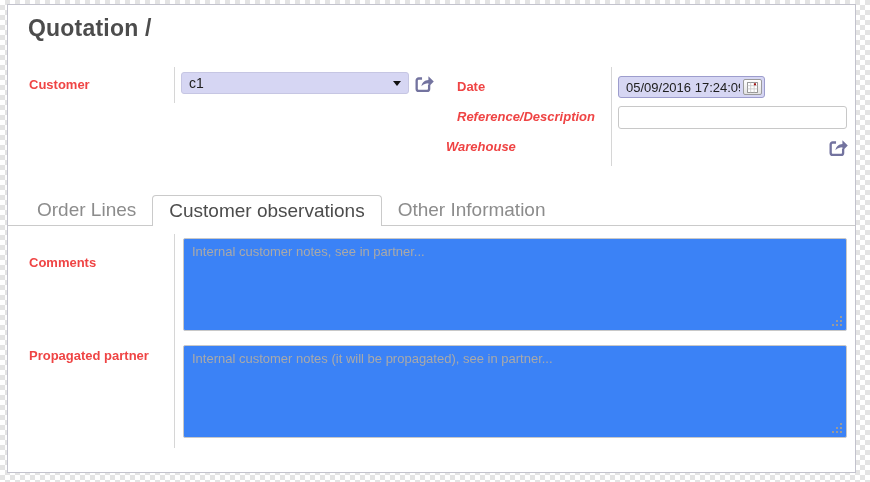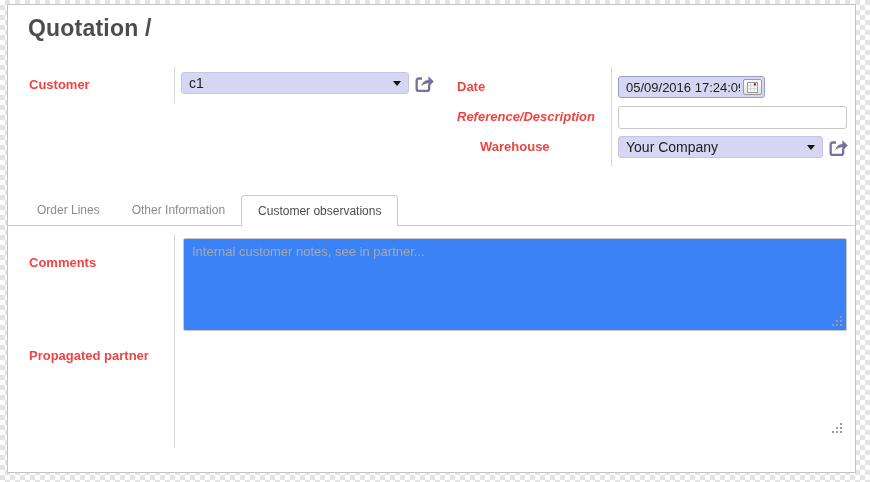--- a/index.html
+++ b/index.html
@@ -64,21 +64,21 @@
     padding:0 7px; outline:none;
   }
 
   
   .tabs {
     position:absolute; left:0; right:0; top:190px; height:31px;
     border-bottom:1px solid #cacaca; padding-left:13px;
     display:flex; align-items:stretch;
   }
   .tab {
-    display:flex; align-items:center; padding:0 16px; font-size:12px;
+    display:flex; align-items:center; padding:0 16px; font-size:19px;
     color:#8c8c8c; cursor:pointer; height:30px;
   }
   .tab.active {
     background:#fff; border:1px solid #cacaca; border-bottom:none;
     border-radius:4px 4px 0 0; color:#4c4c4c; height:31px; position:relative; z-index:1;
   }
 
   .ta {
     position:absolute; background:#3b82f6; border:1px solid #c8c8c8; border-radius:2px;
     font-family:inherit; font-size:13px; color:#202020; padding:5px 8px;
@@ -122,41 +122,38 @@
           <rect x="0.6" y="0.6" width="10.8" height="10.8" fill="#ffffff" stroke="#8f8f8f" stroke-width="1"></rect>
           <path d="M0.6 4 H11.4 M0.6 7.5 H11.4 M4 0.6 V11.4 M7.8 0.6 V11.4" stroke="#c2c2c2" stroke-width="0.8" fill="none"></path>
           <rect x="7.6" y="1.4" width="2.2" height="2.2" fill="#a11212"></rect>
         </svg>
       </span>
     </div>
 
     <span class="flabel" style="left:449px; top:104px;font-style:italic;">Reference/Description</span>
     <input class="txt-input" style="left: 610px; top: 101px; width: 229px;" type="text" value="">
 
-    <span class="flabel" style="left:472px; top:134px;">Warehouse</span>
-    <div class="dd" style="left:610px; top:131px; width:205px;">
-      <span>Your Company</span>
-      <span class="caret"></span>
-    </div>
+    <span class="flabel" style="left:438px; top:134px;font-style:italic;">Warehouse</span>
     <span class="ext-btn" style="left:819px; top:131px;">
       <svg viewBox="0 0 18 18" aria-hidden="true">
         <path d="M13.2 10.6 v3.3 a1.6 1.6 0 0 1 -1.6 1.6 H4.6 A1.6 1.6 0 0 1 3 13.9 V6.9 A1.6 1.6 0 0 1 4.6 5.3 H7.4" fill="none" stroke="#73739f" stroke-width="1.9"></path>
         <path d="M6.9 11.6 C7.6 8.2 9.6 6.7 12.6 6.5 V3.4 L17 7.8 12.6 12.2 V9.2 C10.6 9.3 8.6 9.8 6.9 11.6 Z" fill="#73739f"></path>
       </svg>
     </span>
 
     <div class="tabs">
       <div class="tab">Order Lines</div>
+      <div class="tab active">Customer observations</div>
       <div class="tab">Other Information</div>
-      <div class="tab active">Customer observations</div>
     </div>
 
     <div class="vsep" style="left:166px; top:229px; height:214px;"></div>
 
     <span class="flabel" style="left:21px; top:250px;">Comments</span>
     <textarea class="ta" style="left: 175px; top: 233px; width: 664px; height: 93px;" placeholder="Internal customer notes, see in partner..."></textarea>
     <span class="grip" style="left:832px; top:319px;"></span>
 
     <span class="flabel" style="left:21px; top:343px;">Propagated partner</span>
+    <textarea class="ta" style="left: 175px; top: 340px; width: 664px; height: 93px;" placeholder="Internal customer notes (it will be propagated), see in partner..."></textarea>
     <span class="grip" style="left:832px; top:426px;"></span>
 
   </div>
 </div>
 
 </body></html>

